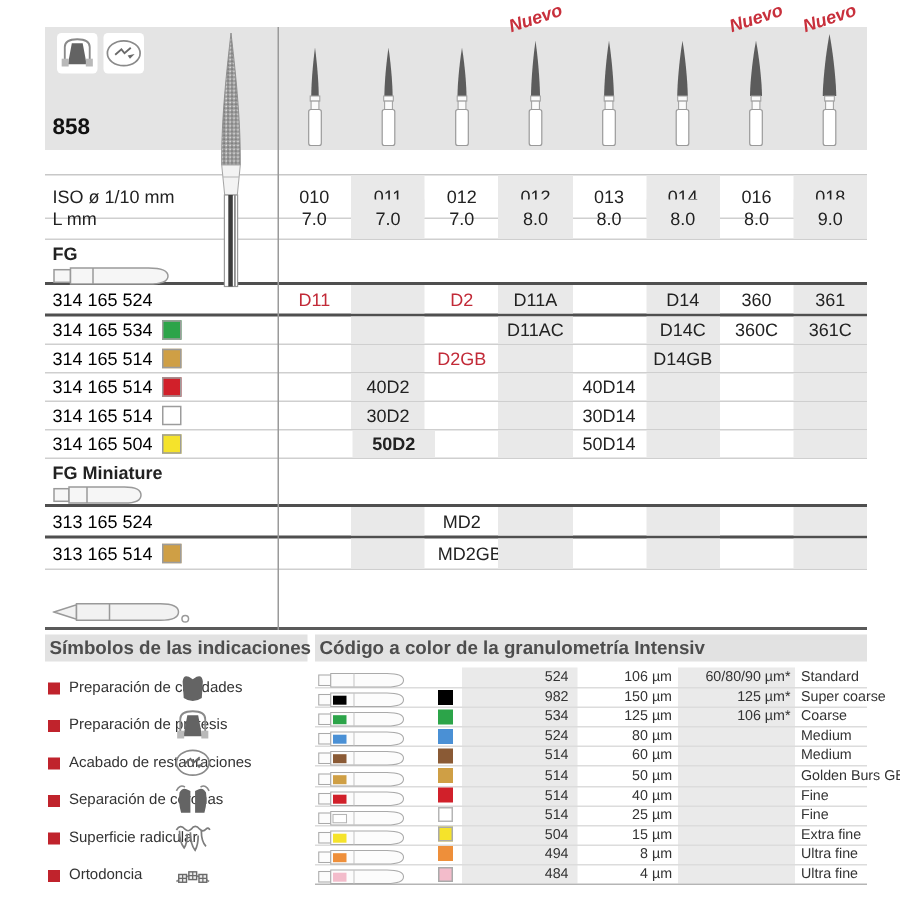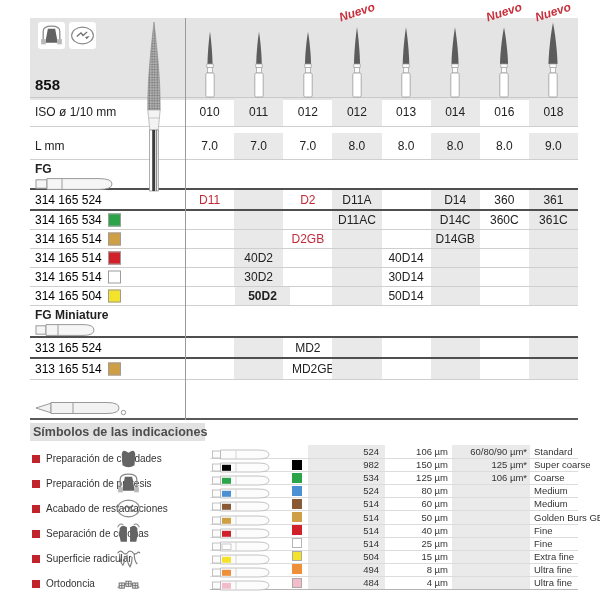--- a/index.html
+++ b/index.html
@@ -134,21 +134,21 @@
         </defs>
         <path d="M17 4 C19.5 26 23.5 60 23.2 92 L10.8 92 C10.5 60 14.5 26 17 4 Z" fill="url(#sp858)" stroke="#8a8a8a" stroke-width="0.6"></path>
         <path d="M10.8 92 L23.2 92 L21.2 112 L12.8 112 Z" fill="#f3f3f3" stroke="#a8a8a8" stroke-width="0.7"></path>
         <line x1="11.6" y1="100" x2="22.4" y2="100" stroke="#b5b5b5" stroke-width="0.7"></line>
         <rect x="12.6" y="112" width="8.8" height="61" fill="#fdfdfd" stroke="#9a9a9a" stroke-width="0.8"></rect>
         <rect x="15.2" y="112" width="3" height="61" fill="#3d3d3d"></rect>
         <rect x="19" y="112" width="1.2" height="61" fill="#8e8e8e"></rect>
       </svg></div>
 
   <div id="gridRows">
-      <div class="row" style="top: 97px; height: 30px; border-bottom: 1px solid rgb(207, 207, 207); border-top: 1px solid rgb(200, 200, 200); text-align: right;">
+      <div class="row" style="top: 116px; height: 30px; border-bottom: 1px solid rgb(207, 207, 207); border-top: 1px solid rgb(200, 200, 200); text-align: right;">
         <div class="row-label">ISO ø 1/10 mm</div>
         <div class="cell" style="left: 155px; width: 49.125px;">010</div>
         <div class="cell band" style="left: 204.125px; width: 49.125px;">011</div>
         <div class="cell" style="left: 253.25px; width: 49.125px;">012</div>
         <div class="cell band" style="left: 302.375px; width: 49.125px;">012</div>
         <div class="cell" style="left: 351.5px; width: 49.125px;">013</div>
         <div class="cell band" style="left: 400.625px; width: 49.125px;">014</div>
         <div class="cell" style="left: 449.75px; width: 49.125px;">016</div>
         <div class="cell band" style="left: 498.875px; width: 49.125px;">018</div>
       </div>
@@ -338,20 +338,21 @@
                 <rect x="10.5" y="10.8" width="5" height="5"></rect>
                 <rect x="17" y="12.5" width="5" height="5"></rect>
               </g>
               <path d="M6.5 12.5 V17.5 M13 10.8 V15.8 M19.5 12.5 V17.5 M4 15 H9 M10.5 13.3 H15.5 M17 15 H22" stroke="#6a6a6a" stroke-width="0.8" fill="none"></path>
             </svg></div>
         </div>
       </div>
   </div>
 
   <div class="grit">
+    <div class="sec-title" style="left:0;width:368px;">Código a color de la granulometría Intensiv</div>
     <div class="g-band" style="left:98px;width:77px;"></div>
     <div class="g-band" style="left:242px;width:78px;"></div>
     <div id="gritRows">
         <div class="grit-row" style="top: 22px;">
           <div class="g-bur"><svg viewBox="0 0 58 11">
               <rect x="0.5" y="2" width="8" height="7" fill="#fcfcfc" stroke="#aaa" stroke-width="0.7"></rect>
               <path d="M8.5 1 L46 1 Q57 1 57 5.5 Q57 10 46 10 L8.5 10 Z" fill="#fcfcfc" stroke="#aaa" stroke-width="0.7"></path>
               <line x1="24" y1="1" x2="24" y2="10" stroke="#c5c5c5" stroke-width="0.7"></line>
             </svg></div>
           <div class="g-txt g-code">524</div>

